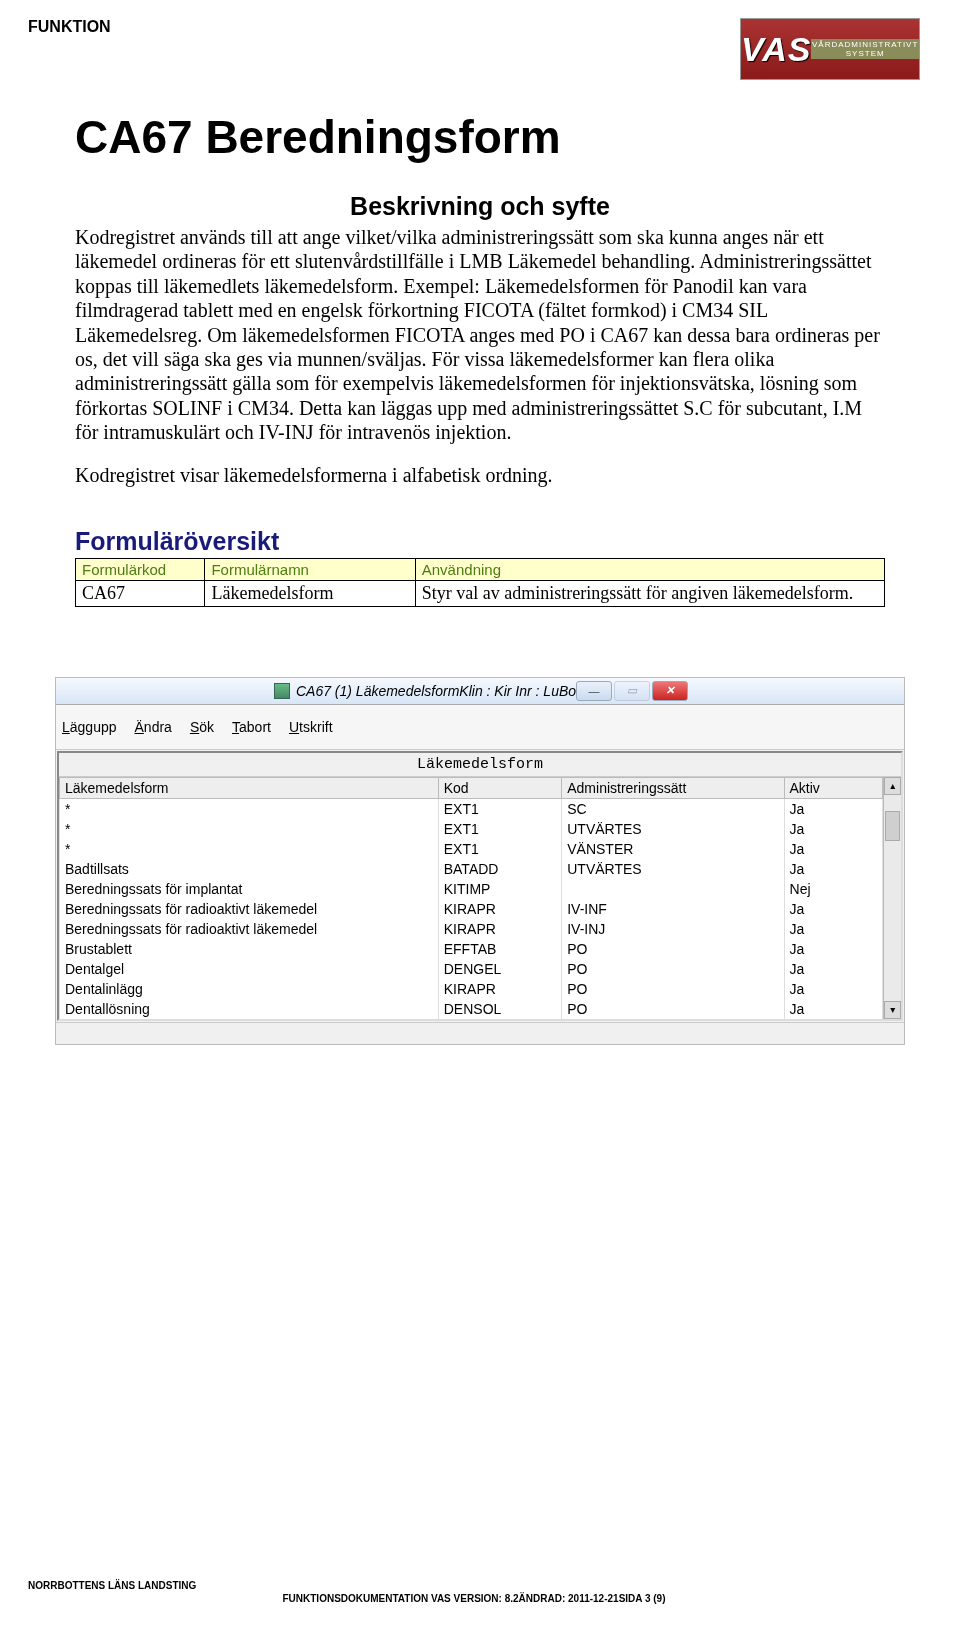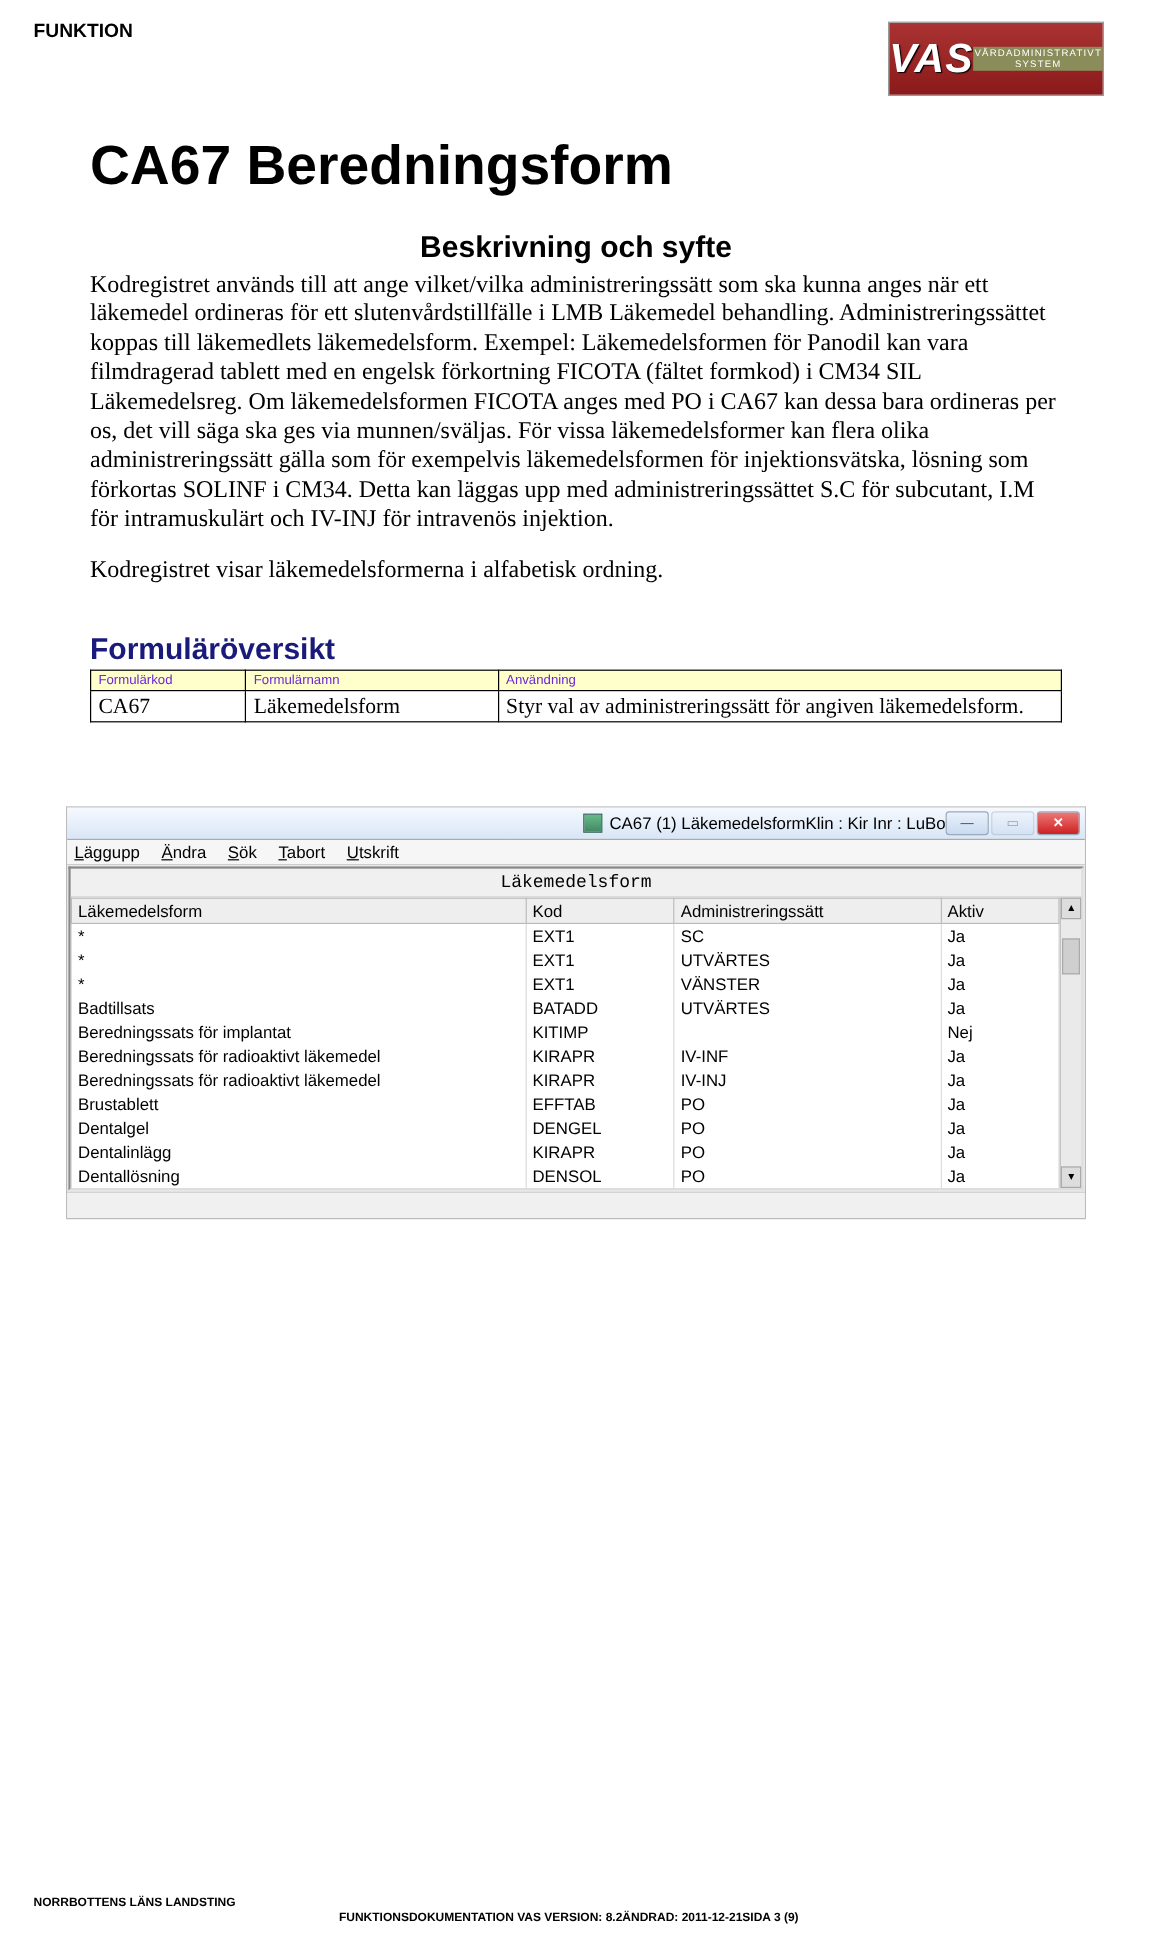--- a/index.html
+++ b/index.html
@@ -29,40 +29,40 @@
   .vas-logo .vas-sub { background:#8a8c5a; width:100%; text-align:center; font-size:8px; color:#fff; letter-spacing:1px; padding:1px 0; }
   .content { padding: 20px 75px 0 75px; }
   h1 { font-family: Liberation Sans, sans-serif; font-weight: bold; font-size: 46px; margin: 10px 0 28px 0; }
   h2.subtitle { font-size: 25px; font-weight: bold; text-align: center; margin-bottom: 4px; }
   p.body-text { font-family: "Times New Roman", Times, serif; font-size: 20px; line-height: 1.22; margin-bottom: 18px; text-align: left; }
   h2.section-heading { font-size: 25px; font-weight: bold; color:#1a1a7a; margin: 40px 0 2px 0; }
   table.form-overview {
     width: 100%; border-collapse: collapse; font-family: "Times New Roman", Times, serif; font-size: 18px;
   }
   table.form-overview th {
-    background:#ffffcc; color:#6d28d9; text-align:left; font-weight: normal; font-family: Arial, sans-serif;
-    border: 1px solid #000; padding: 2px 6px; font-size: 11px;
+    background:#ffffcc; color:#4d7c0f; text-align:left; font-weight: normal; font-family: Arial, sans-serif;
+    border: 1px solid #000; padding: 2px 6px; font-size: 15px;
   }
   table.form-overview td { border: 1px solid #000; padding: 2px 6px; vertical-align: top; }
 
   
   .window-shot { margin: 70px 55px 0 55px; width: 850px; border: 1px solid #bbb; font-family: Tahoma, Verdana, sans-serif; font-size: 14px; background:#f0f0f0;}
   .titlebar {
     background: linear-gradient(#f6f9fe,#d8e6f7);
-    display:flex; justify-content:flex-end; align-items:center;
-    padding: 3px 4px 3px 6px; border-bottom:1px solid #aaa;
+    display:flex; justify-content:center; align-items:center;
+    padding: 3px 4px 3px 6px; border-bottom:1px solid #aaa;font-style:italic;
   }
   .titlebar-left { display:flex; align-items:center; gap:6px; }
   .app-icon { width:16px; height:16px; background: linear-gradient(#6b8,#486); border:1px solid #365; }
   .win-title { font-size: 14px; }
   .win-info { font-size:14px; }
   .win-btns { display:flex; gap:2px; }
   .win-btn { width:36px; height:20px; border:1px solid #9ab; background: linear-gradient(#eaf1fb,#c9dbf1); border-radius:3px; display:flex;align-items:center;justify-content:center; font-size:11px; color:#444;}
   .win-btn.close { background: linear-gradient(#e77,#c22); color:#fff; font-weight:bold; }
-  .menubar { background:#f6f6f6; border-bottom:1px solid #ccc; padding: 2px 6px; display:flex; gap:18px; }
+  .menubar { background:#f6f6f6; border-bottom:1px solid #ccc; padding: 14px 6px; display:flex; gap:18px; }
   .menubar span { font-size:14px; }
   .menubar span u { text-decoration: underline; }
   .panel-title { text-align:center; font-family:"Courier New",monospace; font-size:15px; padding:3px 0; background:#f0f0f0; border-bottom:1px solid #ccc; }
   .grid-wrap { display:flex; }
   .data-grid { width: 100%; border-collapse: collapse; font-size:14px; background:#fff; }
   .data-grid th { background:#eee; border:1px solid #bbb; text-align:left; font-weight:normal; padding:2px 5px; }
   .data-grid td { border-left:1px solid #ddd; border-right:1px solid #ddd; padding:2px 5px; height:20px; }
   .scroll-col { width:18px; background:#eaeaea; border-left:1px solid #bbb; display:flex; flex-direction:column; justify-content:space-between; }
   .scroll-arrow { height:18px; background:#ddd; border:1px solid #aaa; text-align:center; font-size:10px; line-height:16px; }
   .scroll-thumb { height:30px; background:#cfcfcf; border:1px solid #aaa; margin: 16px 1px 0 1px; }

